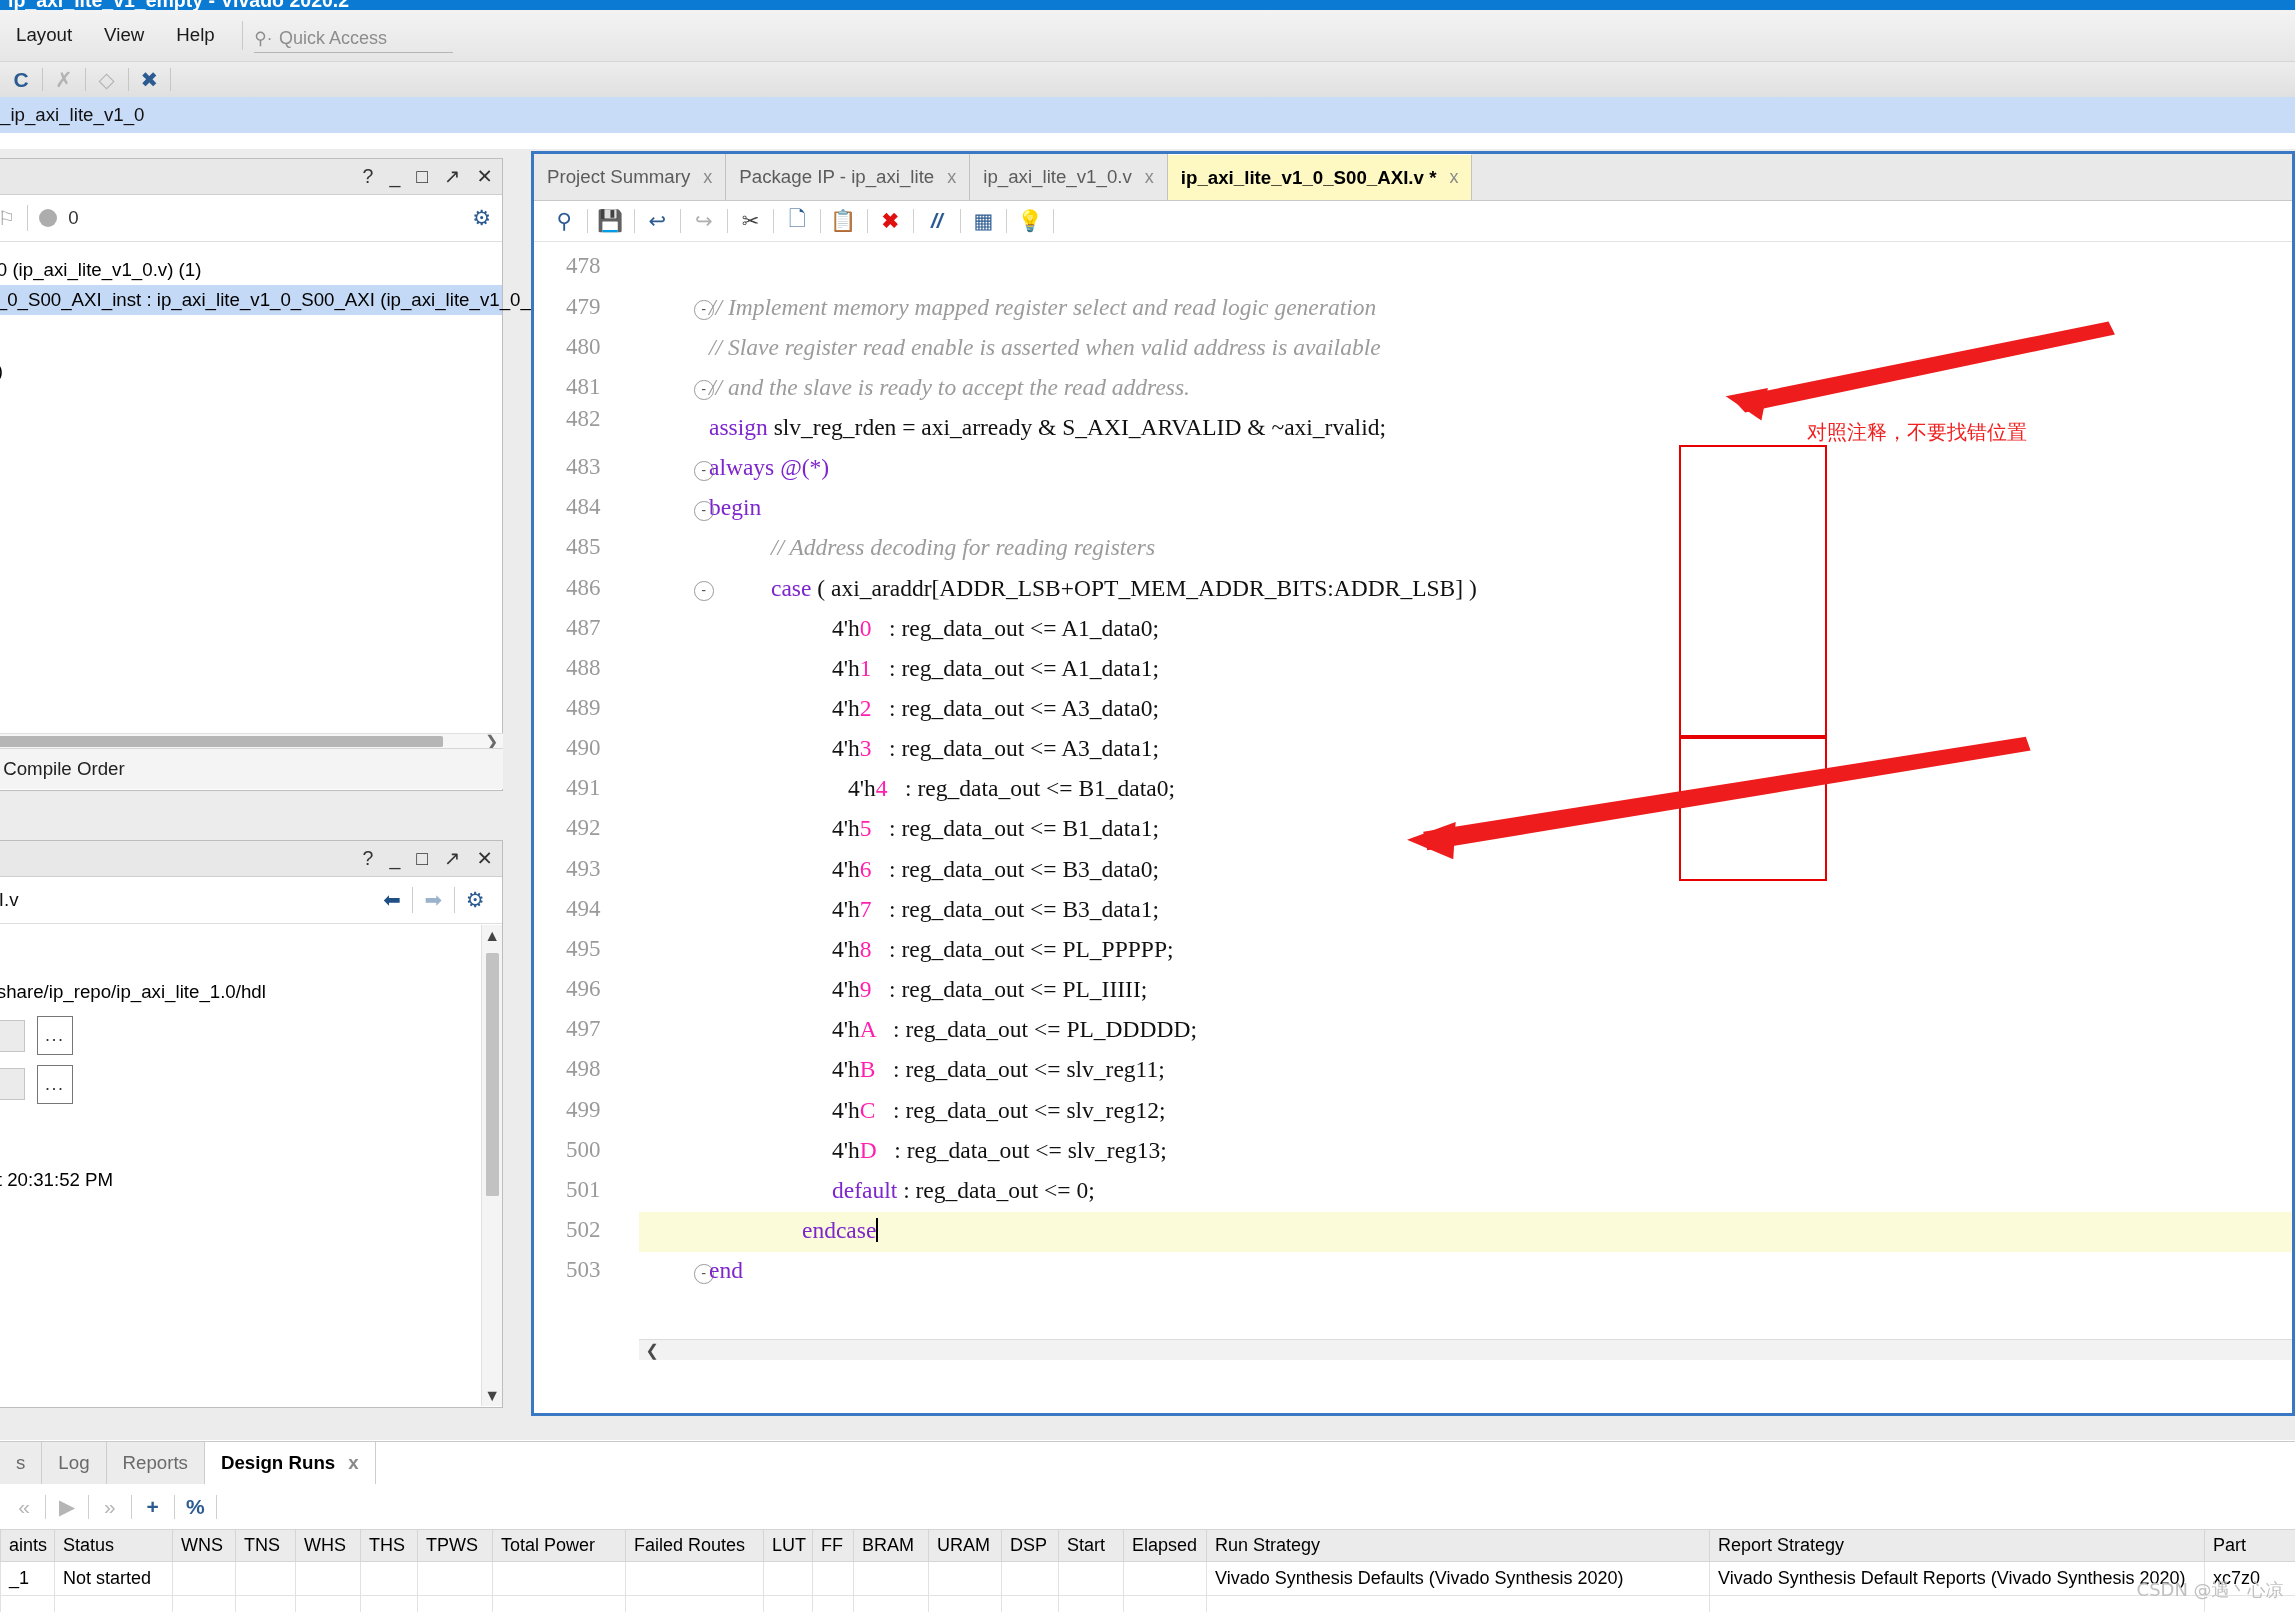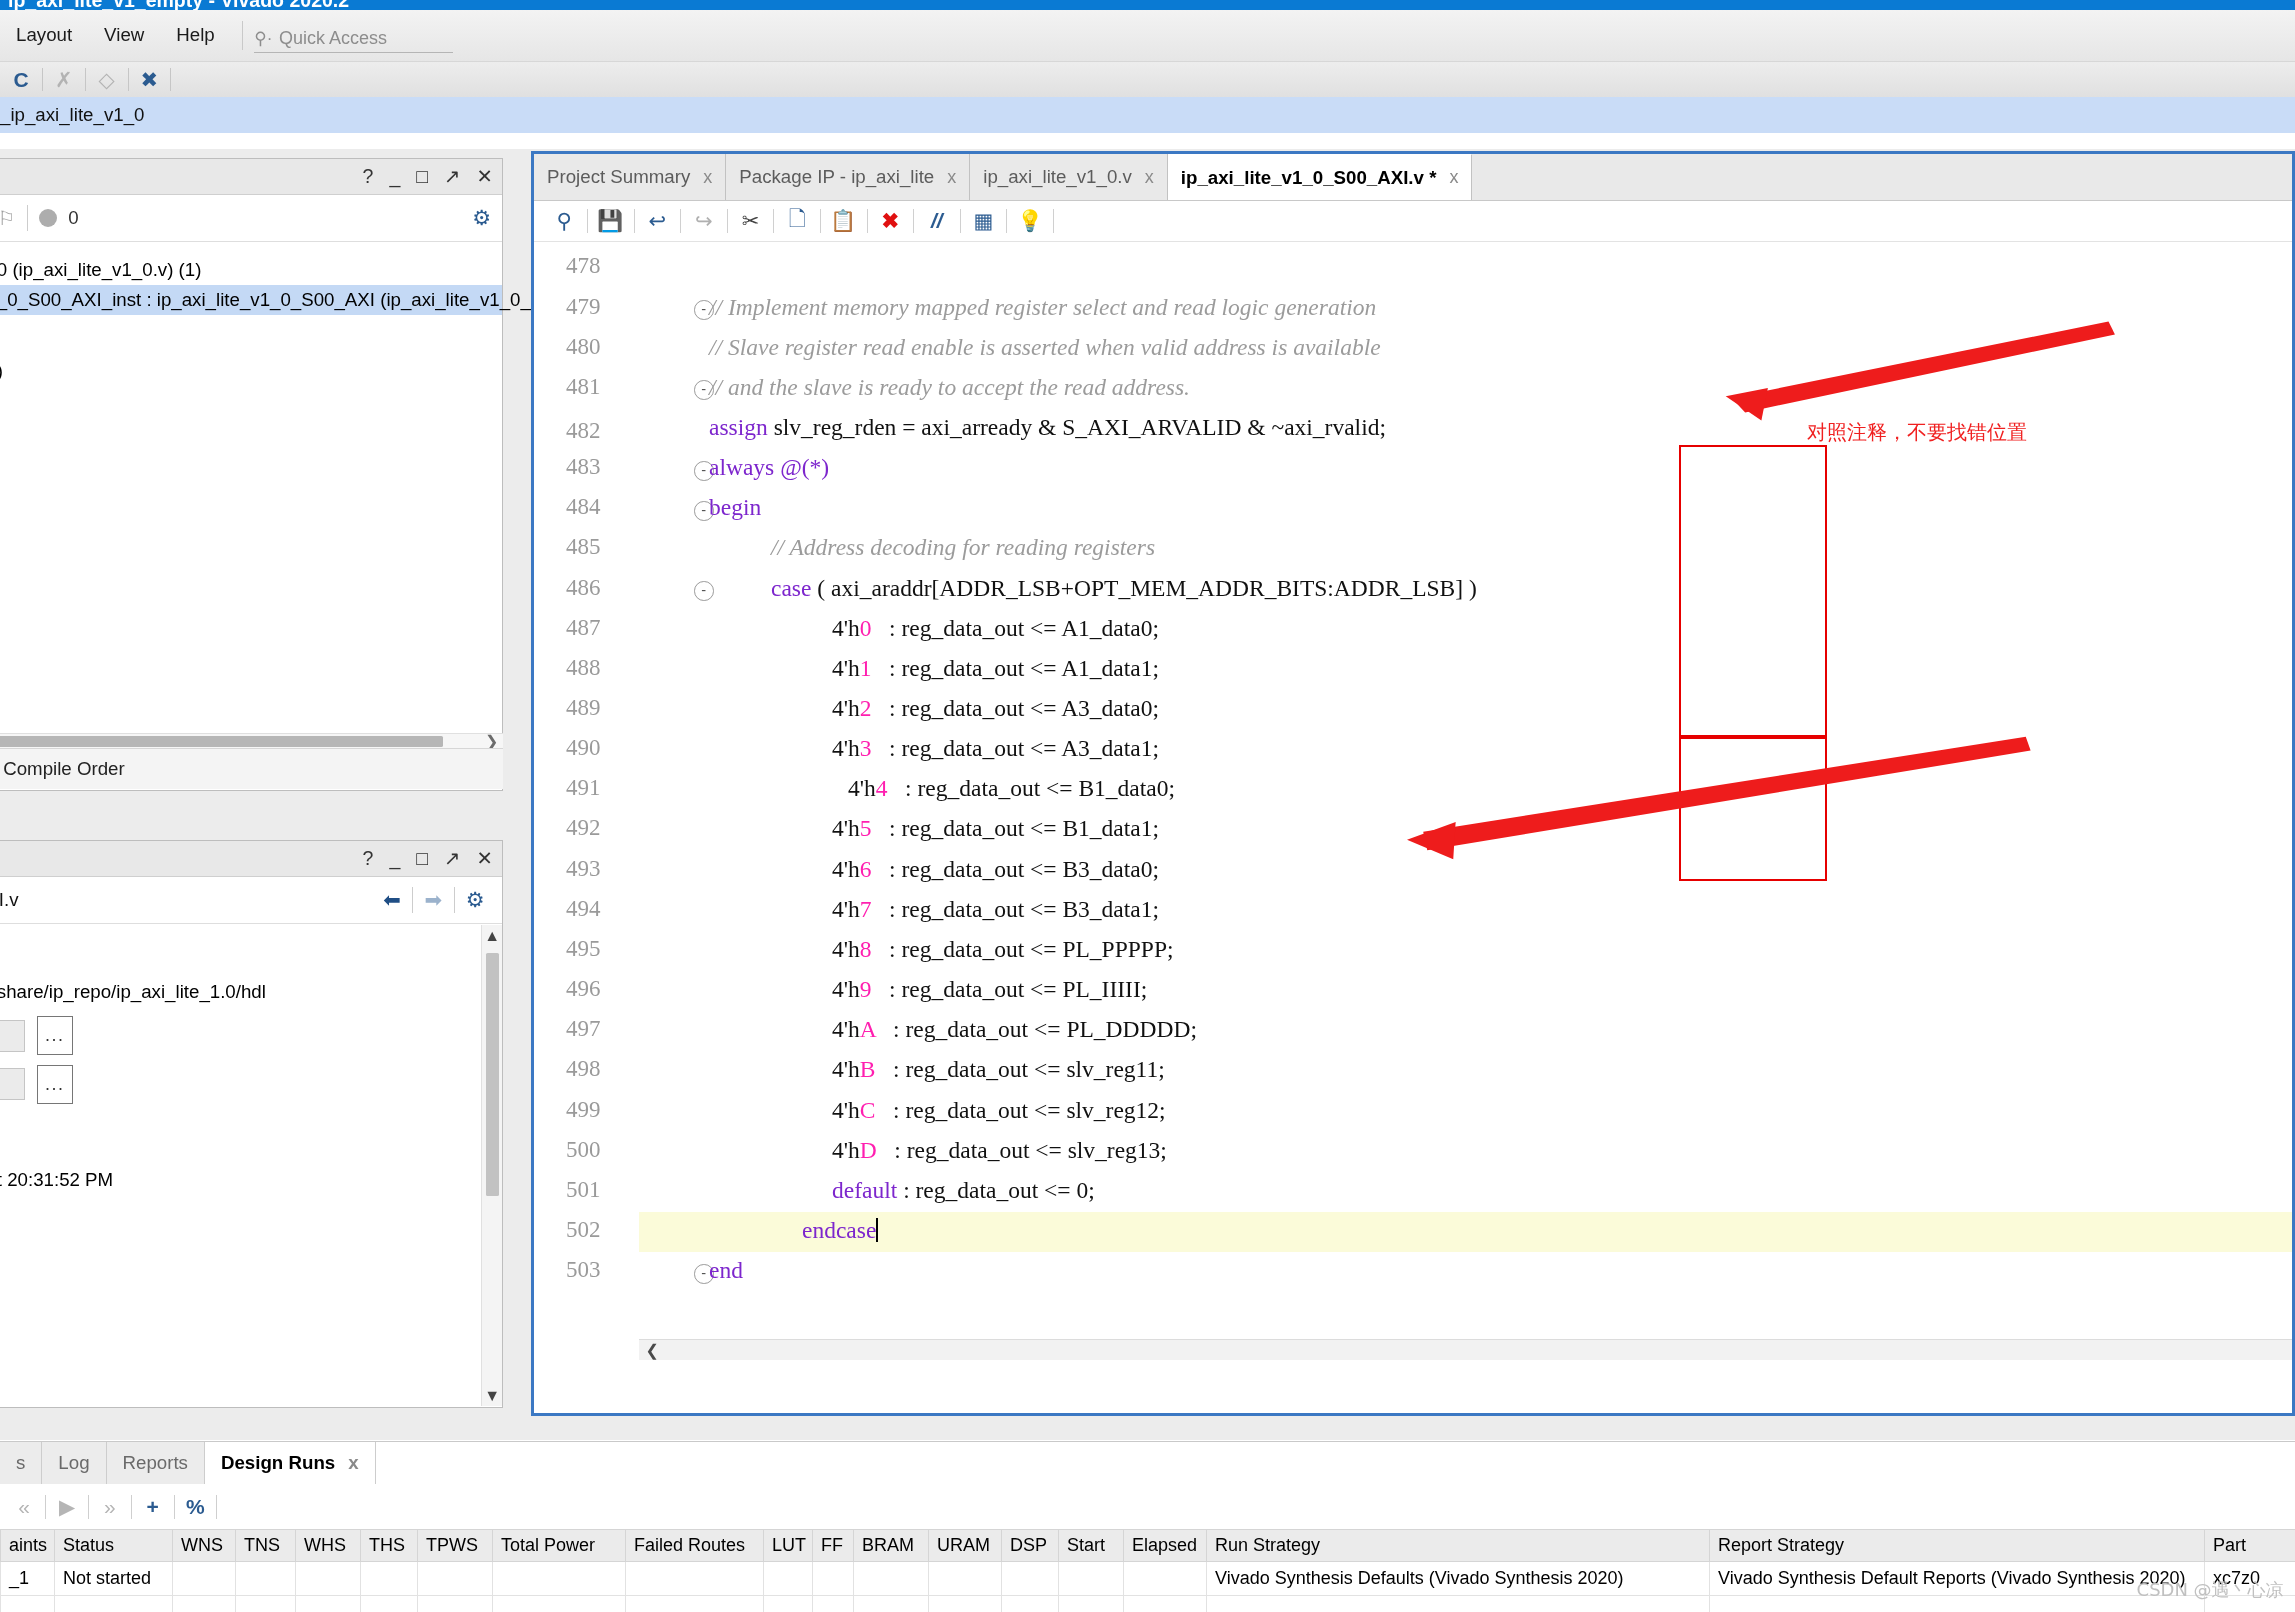--- a/index.html
+++ b/index.html
@@ -131,21 +131,21 @@
   }
   .ed-tabstrip {
     height:47px; background:#e9e9e9; display:flex; align-items:stretch;
     border-bottom:0.8px solid #c8c8c8;
   }
   .ed-tab {
     display:flex; align-items:center; gap:13px; padding:0 13px;
     font-size:18.7px; color:#5c5c5c; border-right:0.8px solid #c2c2c2;
     background:#e9e9e9; white-space:nowrap;
   }
-  .ed-tab.active { background:#ffffff; color:#000; font-weight:700;
+  .ed-tab.active { background:#fef9c3; color:#000; font-weight:700;
                    border-top:1.6px solid #ffffff; }
   .ed-tab .x { color:#8a8a8a; font-size:18px; }
   .ed-path {
     height:50px; background:#ffffff; display:flex; align-items:center;
     padding-left:11.4px; font-size:18.7px; color:#111;
   }
   .ed-toolbar {
     height:41px; background:#ffffff; display:flex; align-items:center;
     padding-left:9.7px; border-bottom:0.8px solid #e3e3e3;
   }
@@ -393,21 +393,21 @@
     <div class="ed-tb-sep"></div>
   </div>
 
   <div class="code-area" id="code-area" style="height:1118px;">
     <div class="fold-dash"></div>
     <div class="gutter">
         <div class="ln" style="top: 11.4px;">478</div>
         <div class="ln" style="top: 52px;">479</div>
         <div class="ln" style="top: 92px;">480</div>
         <div class="ln" style="top: 132px;">481</div>
-        <div class="ln" style="top: 176px;">482</div>
+        <div class="ln" style="top: 164px;">482</div>
         <div class="ln" style="top: 212px;">483</div>
         <div class="ln" style="top: 252px; text-align: center;">484</div>
         <div class="ln" style="top: 292px; margin-left: 8px;">485</div>
         <div class="ln" style="top: 333px;">486</div>
         <div class="ln" style="top: 373px;">487</div>
         <div class="ln" style="top: 413px;">488</div>
         <div class="ln" style="top: 453px;">489</div>
         <div class="ln" style="top: 493px;">490</div>
         <div class="ln" style="top: 533px;">491</div>
         <div class="ln" style="top: 573px;">492</div>

